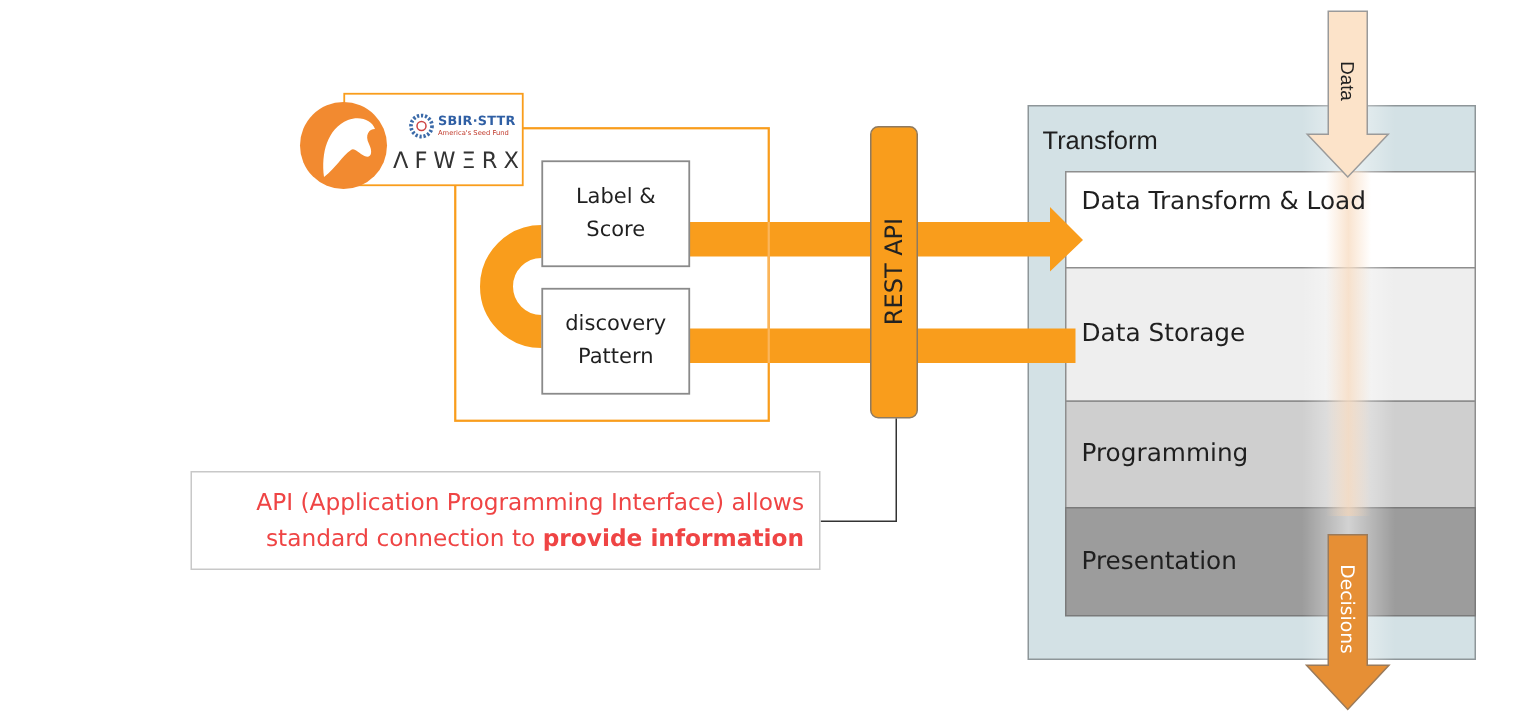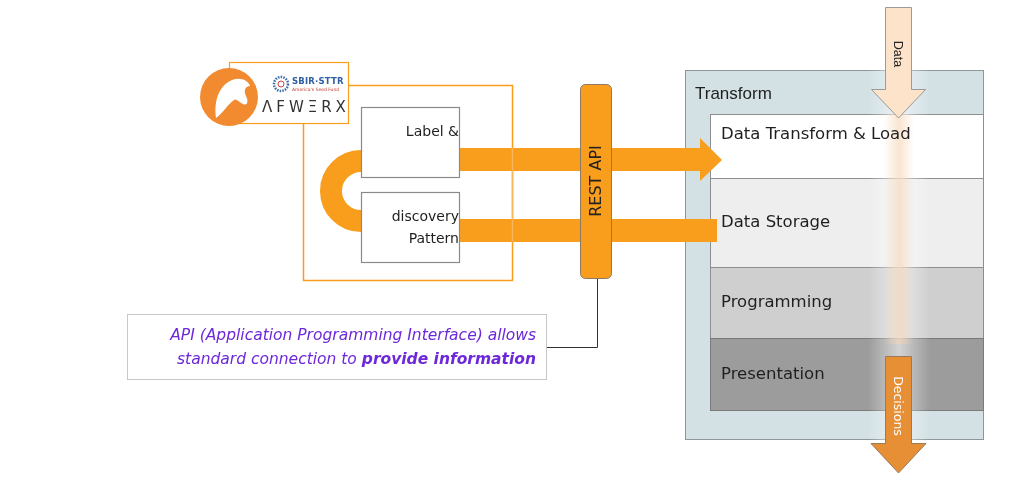--- a/index.html
+++ b/index.html
@@ -1,25 +1,25 @@
 <!DOCTYPE html>
 <html><head>
 <meta charset="utf-8">
 <style>
   html, body { margin:0; padding:0; background:#ffffff; }
   body { width:1024px; height:482px; position:relative; overflow:hidden;
          font-family: "DejaVu Sans", "Liberation Sans", sans-serif; color:#1a1a1a; }
   .abs { position:absolute;text-align:center; }
   #diagram { position:absolute; left:0; top:0; }
   .layer-label { position:absolute; font-size:16.5px; color:#1f1f1f; white-space:nowrap; }
-  .box-text { position:absolute; text-align:right; font-size:14px; line-height:22px; color:#1f1f1f; }
+  .box-text { position:absolute; text-align:center; font-size:14px; line-height:22px; color:#1f1f1f; }
   .callout { position:absolute; left:127px; top:314px; width:420px; height:66px;
              border:1px solid #c8c8c8; background:#fff; box-sizing:border-box; }
   .callout-text { position:absolute; right:10px; top:8px; text-align:right;
-                  font-size:15.5px; line-height:24px; color:#6d28d9; white-space:nowrap;font-style:italic; }
+                  font-size:15.5px; line-height:24px; color:#ef4444; white-space:nowrap; }
   .callout-text b { font-weight:bold; }
   .vtext { position:absolute; transform-origin:center; white-space:nowrap; text-align:center; }
 </style>
 </head>
 <body>
 
 <svg id="diagram" width="1024" height="482" viewBox="0 0 1024 482">
   <defs>
     <linearGradient id="glow" x1="0" x2="1" y1="0" y2="0">
       <stop offset="0" stop-color="#ffffff" stop-opacity="0"></stop>
@@ -72,20 +72,21 @@
     <circle cx="281" cy="84" r="3" fill="#ffffff" stroke="#c44" stroke-width="1"></circle>
   </g>
 </svg>
 
 <div class="abs" style="left:292px; top:76px; font-size:8.5px; font-weight:bold; color:#2f5fa4; letter-spacing:0.2px;">SBIR·STTR</div>
 <div class="abs" style="left:292px; top:87px; font-size:4.5px; color:#c0392b;">America's Seed Fund</div>
 <div class="abs" style="left:262px; top:98px; font-size:15px; letter-spacing:4px; color:#333; font-family:'DejaVu Sans', sans-serif;">ΛFWΞRX</div>
 
 <div class="box-text" style="left:362px; top:120px; width:97px;">
   <div>Label &amp;</div>
+  <div>Score</div>
 </div>
 <div class="box-text" style="left:362px; top:205px; width:97px;">
   <div>discovery</div>
   <div>Pattern</div>
 </div>
 
 <div class="vtext" style="left:546px; top:171px; width:100px; height:20px; line-height:20px; font-size:16px; color:#222; transform:rotate(-90deg);">REST API</div>
 
 <div class="layer-label" style="left:695px; top:84px; font-size:17px; font-family:'Liberation Sans', sans-serif;">Transform</div>
 <div class="layer-label" style="left:721px; top:124px;">Data Transform &amp; Load</div>

